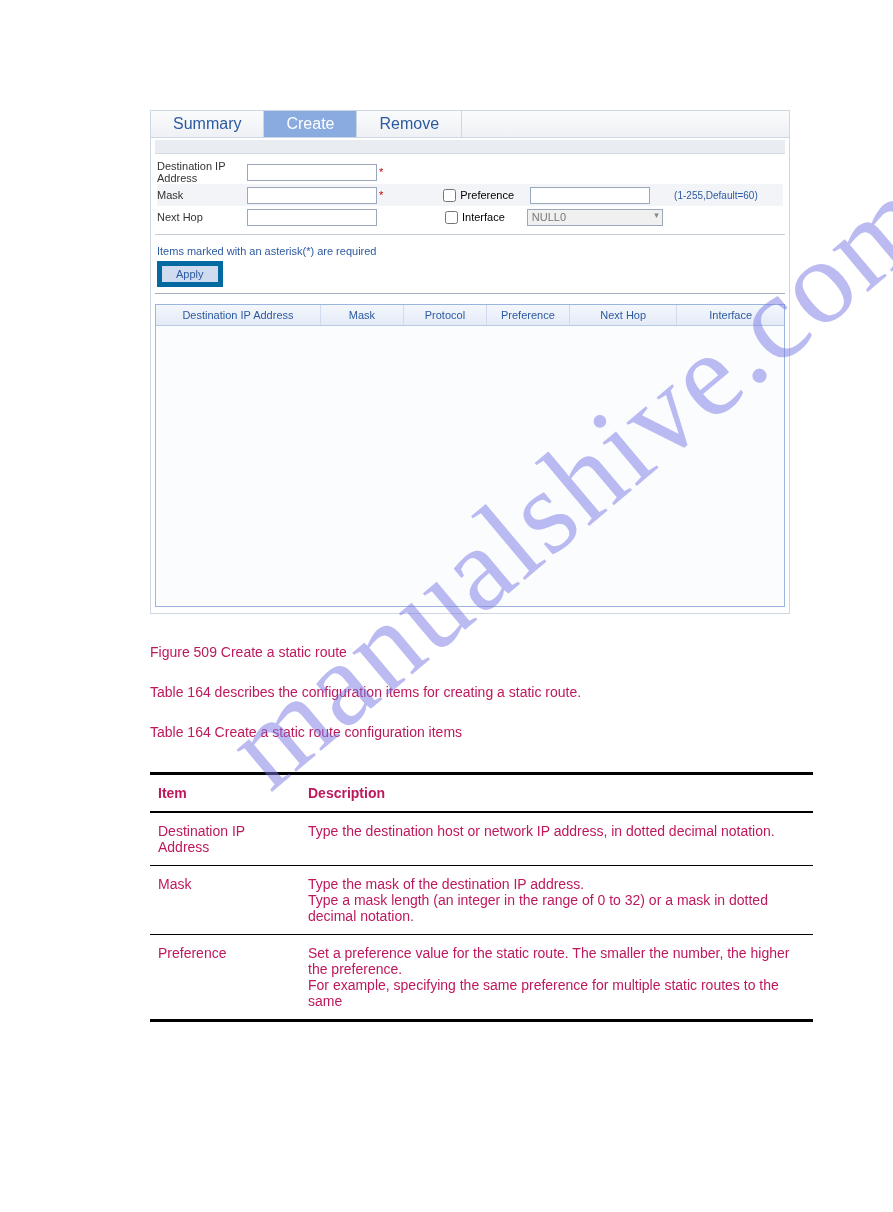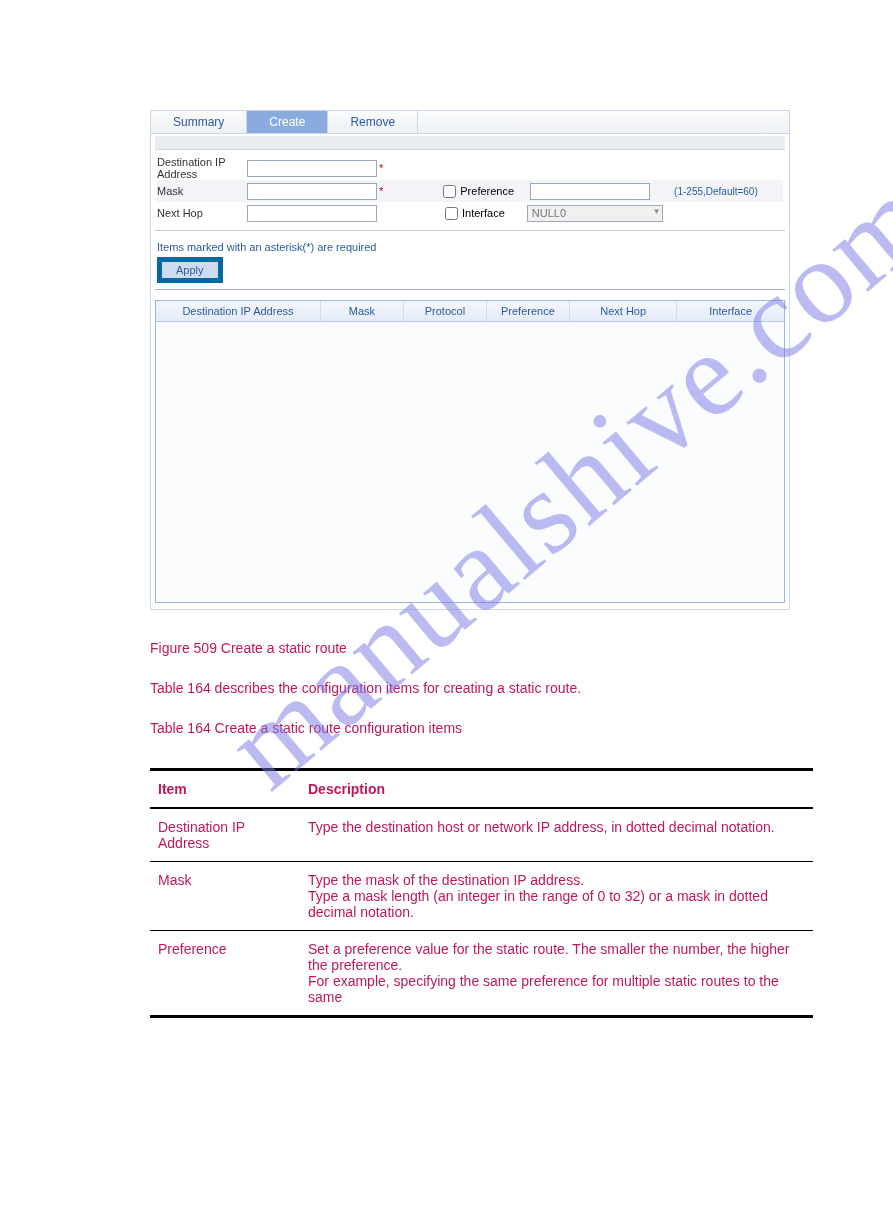--- a/index.html
+++ b/index.html
@@ -16,21 +16,21 @@
     width: 640px;
     border: 1px solid #cdd7e4;
   }
   .tabs {
     display: flex;
     background: linear-gradient(#fafbfc,#eef1f5);
     border-bottom: 1px solid #cdd7e4;
   }
   .tab {
     padding: 4px 22px;
-    font-size: 12px;
+    font-size: 16px;
     color: #2c5aa0;
     border-right: 1px solid #cdd7e4;
     cursor: pointer;
   }
   .tab.active {
     background: #8aabe0;
     color: #fff;
   }
   .gray-bar {
     background: #e9ecf0;

